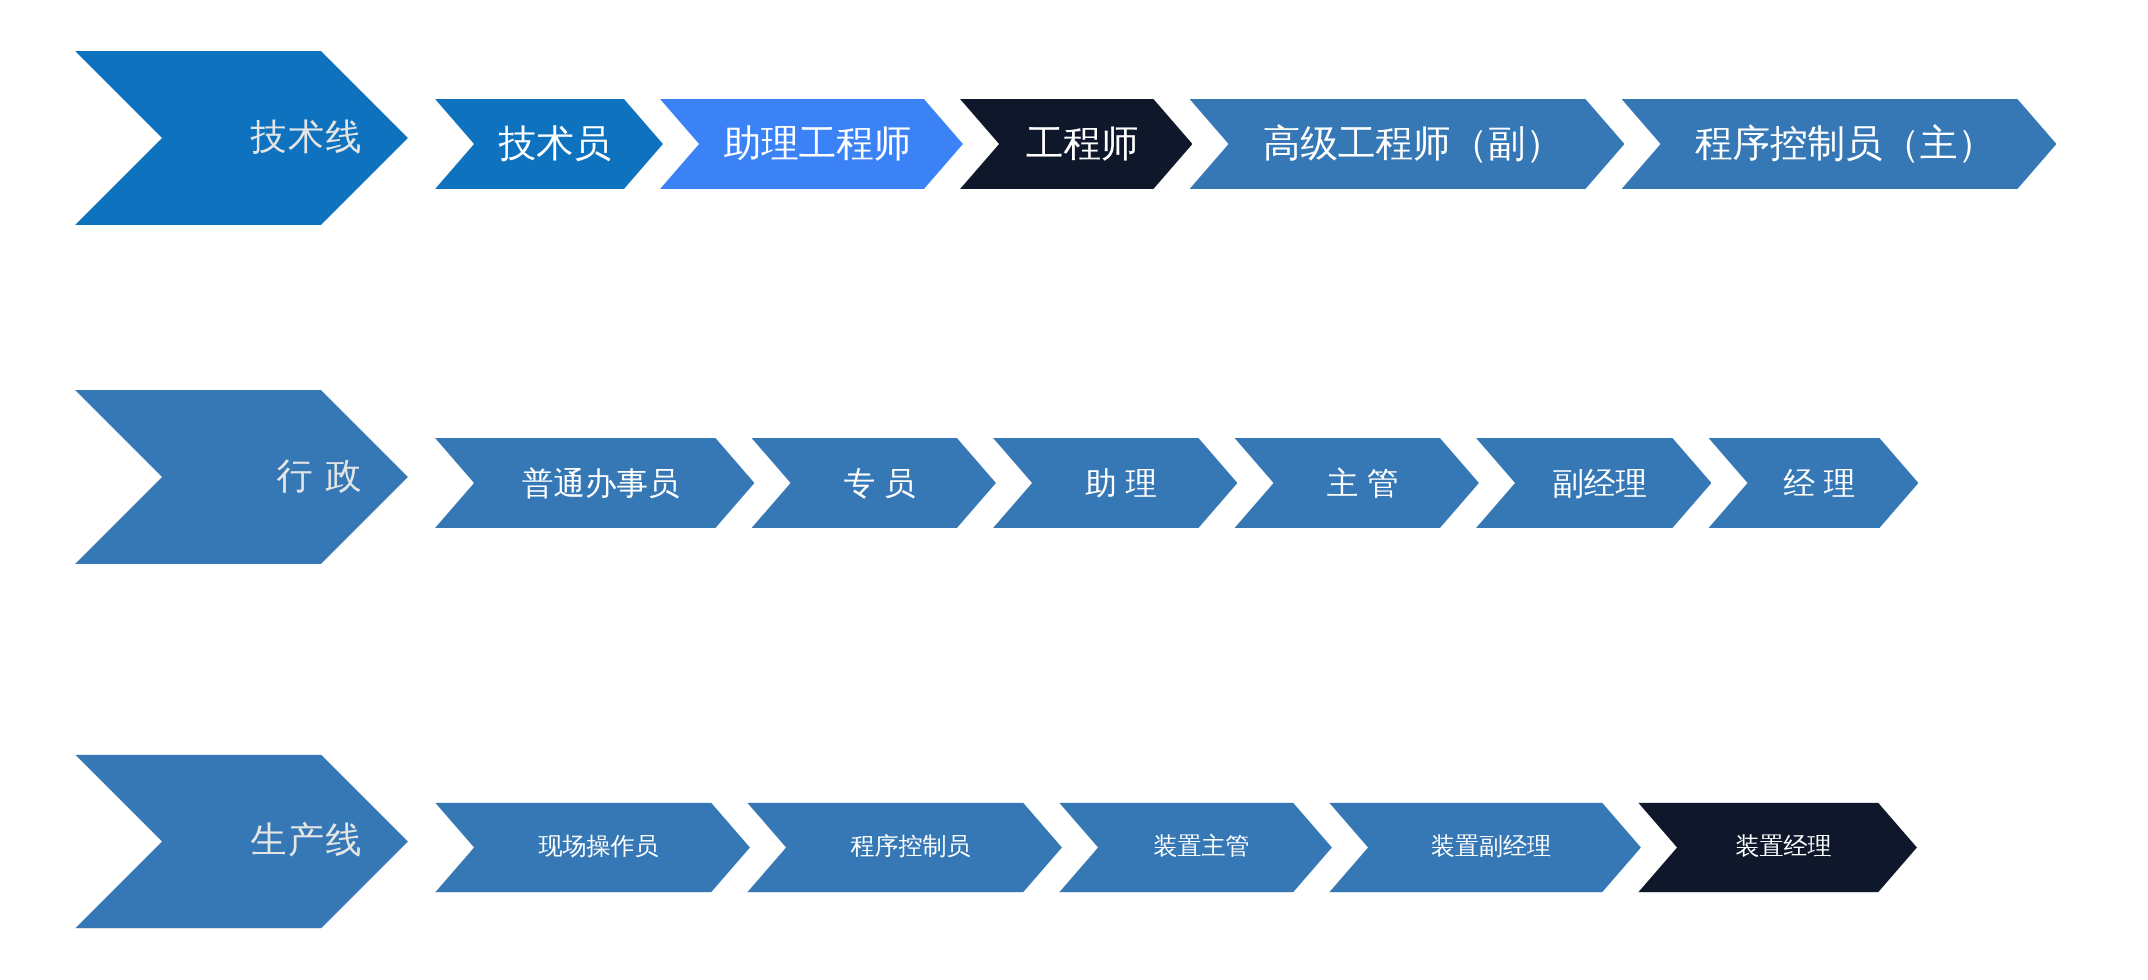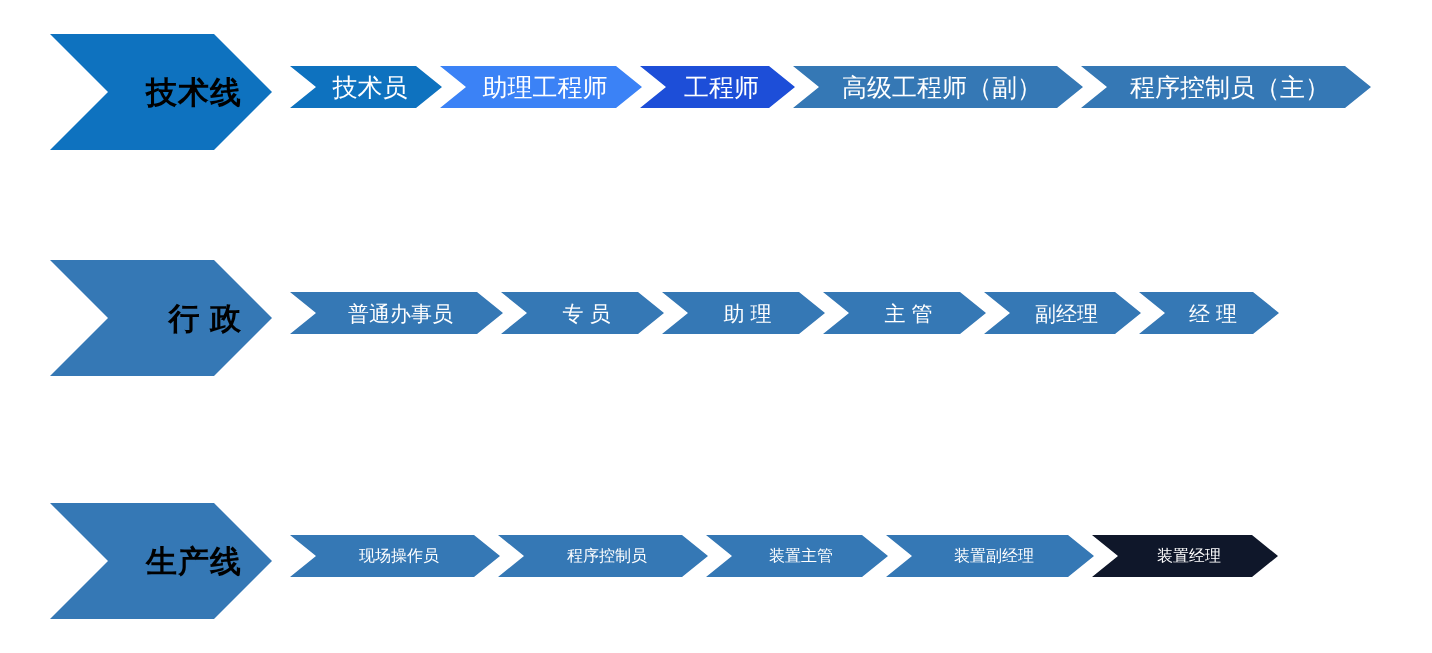--- a/index.html
+++ b/index.html
@@ -41,38 +41,38 @@
     display: flex;
     align-items: center;
     justify-content: flex-end;
     box-sizing: border-box;
     padding-right: 30px;
     clip-path: polygon(0 0, 164px 0, 222px 50%, 164px 100%, 0 100%, 58px 50%);
     -webkit-clip-path: polygon(0 0, 164px 0, 222px 50%, 164px 100%, 0 100%, 58px 50%);
     filter: drop-shadow(1.5px 1.5px 1.2px rgba(80,80,80,0.55));
   }
   .lane-label .lane-label-text {
-    color: #000000;
-    font-size: 31px;
-    font-weight: 700;
+    color: #e5e5e5;
+    font-size: 24px;
+    font-weight: 400;
     letter-spacing: 1px;
     line-height: 1;
     white-space: nowrap;
   }
 
   
   .steps {
     position: absolute;
     top: 38px;
     height: 56px;
   }
   .step {
     position: absolute;
     top: 0;
-    height: 42px;
+    height: 60px;
     box-sizing: border-box;
     display: flex;
     align-items: center;
     justify-content: center;
     clip-path: polygon(0 0, calc(100% - 26px) 0, 100% 50%, calc(100% - 26px) 100%, 0 100%, 26px 50%);
     -webkit-clip-path: polygon(0 0, calc(100% - 26px) 0, 100% 50%, calc(100% - 26px) 100%, 0 100%, 26px 50%);
     filter: drop-shadow(1.2px 1.2px 1.0px rgba(90,90,90,0.5));
   }
   .step .step-text {
     color: #ffffff;
@@ -97,21 +97,21 @@
     <div class="lane-label" style="background: rgb(14, 114, 191);">
       <span class="lane-label-text">技术线</span>
     </div>
     <div class="steps">
       <div class="step" style="left: 290px; width: 152px; background: rgb(14, 114, 191);">
         <span class="step-text">技术员</span>
       </div>
       <div class="step" style="left: 440px; width: 202px; background: #3b82f6;">
         <span class="step-text">助理工程师</span>
       </div>
-      <div class="step" style="left: 640px; width: 155px; background: #1d4ed8;">
+      <div class="step" style="left: 640px; width: 155px; background: #0f172a;">
         <span class="step-text">工程师</span>
       </div>
       <div class="step" style="left: 793px; width: 290px; background: rgb(53, 120, 181);">
         <span class="step-text">高级工程师（副）</span>
       </div>
       <div class="step" style="left: 1081px; width: 290px; background: rgb(53, 120, 181);">
         <span class="step-text">程序控制员（主）</span>
       </div>
     </div>
   </div>

